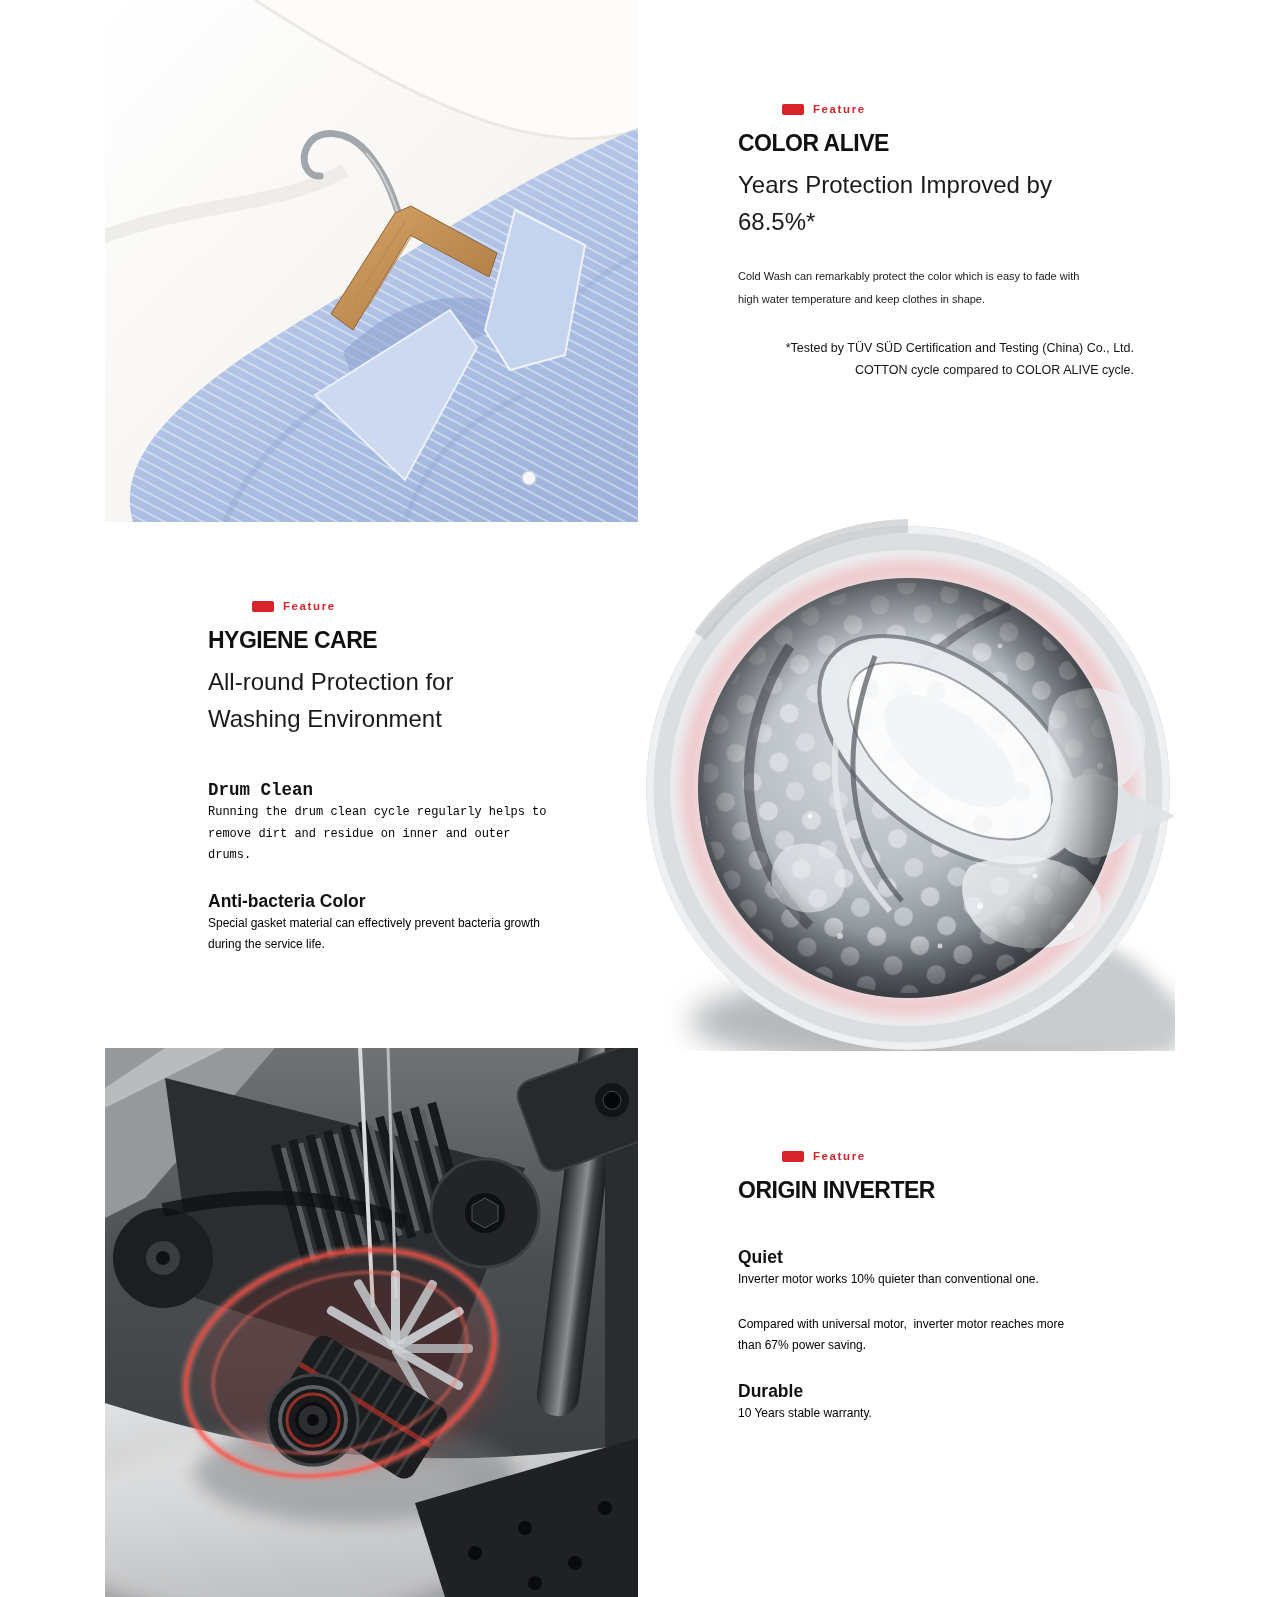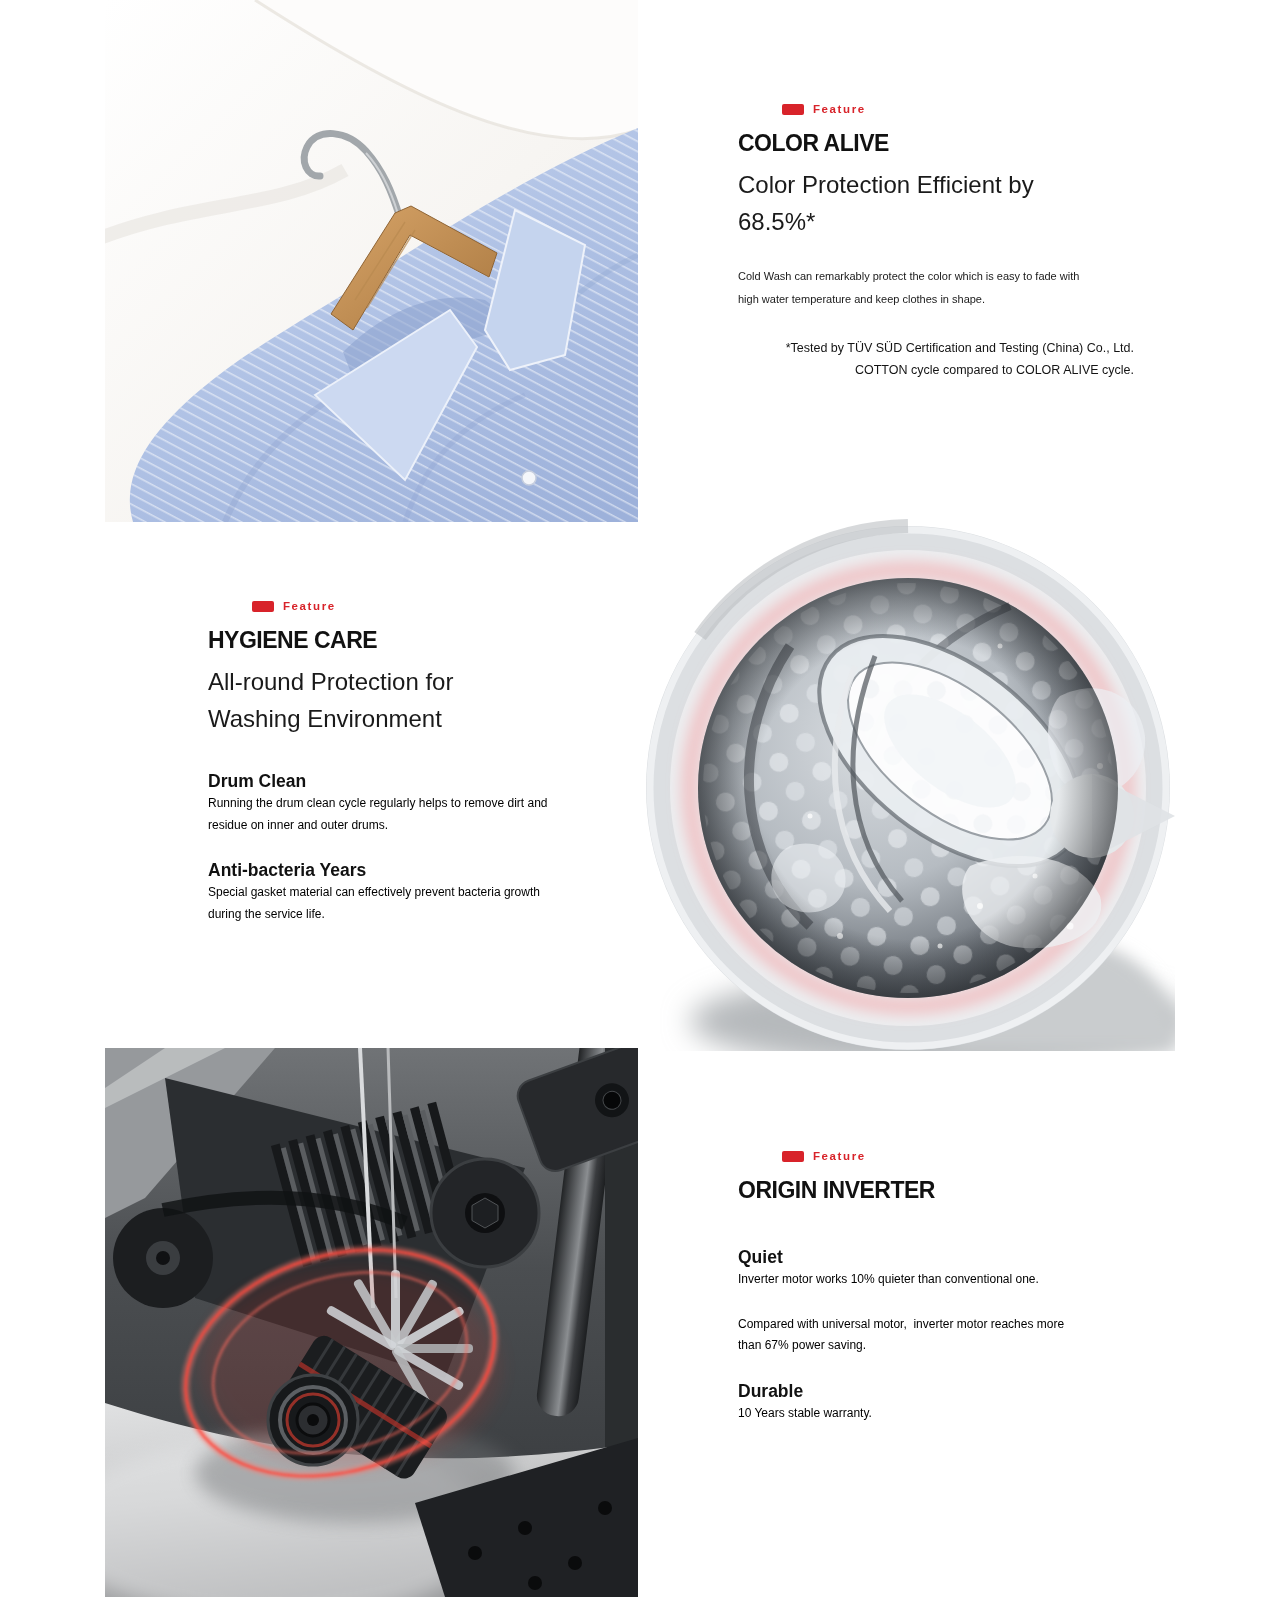--- a/index.html
+++ b/index.html
@@ -20,21 +20,21 @@
   .item-text{font-size:12px;line-height:21.5px;color:#000000;margin-top:1px;white-space:pre-wrap;}
   
   .photo-shirt{left:105px;top:0;width:533px;height:522px;}
   .text-color-alive{left:738px;top:103px;width:400px;}
   .text-color-alive .sec-subtitle{width:345px;}
   .text-color-alive .sec-body{width:352px;}
   .text-color-alive .fineprint{width:396px;}
   .text-hygiene{left:208px;top:600px;width:400px;}
   .text-hygiene .sec-subtitle{width:300px;}
   .text-hygiene .item-text{width:342px;}
-  .text-hygiene .item-first{margin-top:33px;}
+  .text-hygiene .item-first{margin-top:42px;font-family:Liberation Mono, monospace;}
   .photo-drum{left:640px;top:516px;width:535px;height:535px;}
   .photo-motor{left:105px;top:1048px;width:533px;height:549px;}
   .text-inverter{left:738px;top:1150px;width:400px;}
   .text-inverter .item-text{width:336px;}
   .text-inverter .item-first{margin-top:42px;}
 </style>
 </head>
 <body>
 
 <div class="photo photo-shirt">
@@ -77,38 +77,38 @@
     <circle cx="424" cy="478" r="7" fill="#f4f6fa" stroke="#c6cede" stroke-width="1.5"></circle>
   </svg>
 </div>
 
 <div class="text-col text-color-alive">
   <div class="badge">
     <span class="badge-rect"></span>
     <span class="badge-label">Feature</span>
   </div>
   <h2 class="sec-title">COLOR ALIVE</h2>
-  <div class="sec-subtitle"><span>Color Protection Efficient by</span><br><span>68.5%*</span></div>
+  <div class="sec-subtitle"><span>Years Protection Improved by</span><br><span>68.5%*</span></div>
   <p class="sec-body">Cold Wash can remarkably protect the color which is easy to fade with high water temperature and keep clothes in shape.</p>
   <p class="fineprint"><span>*Tested by TÜV SÜD Certification and Testing (China) Co., Ltd.</span><br><span>COTTON cycle compared to COLOR ALIVE cycle.</span></p>
 </div>
 
 <div class="text-col text-hygiene">
   <div class="badge">
     <span class="badge-rect"></span>
     <span class="badge-label">Feature</span>
   </div>
   <h2 class="sec-title">HYGIENE CARE</h2>
   <div class="sec-subtitle"><span>All-round Protection for</span><br><span>Washing Environment</span></div>
   <div class="item item-first">
     <div class="item-label">Drum Clean</div>
     <div class="item-text">Running the drum clean cycle regularly helps to remove dirt and residue on inner and outer drums.</div>
   </div>
   <div class="item">
-    <div class="item-label">Anti-bacteria Years</div>
+    <div class="item-label">Anti-bacteria Color</div>
     <div class="item-text">Special gasket material can effectively prevent bacteria growth during the service life.</div>
   </div>
 </div>
 
 <div class="photo photo-drum">
   <svg viewBox="0 0 535 535" width="535" height="535">
     <defs>
       <radialGradient id="drumIn" cx="0.42" cy="0.38" r="0.75">
         <stop offset="0" stop-color="#d9dde1"></stop>
           <stop offset="0.45" stop-color="#b6bcc2"></stop>

